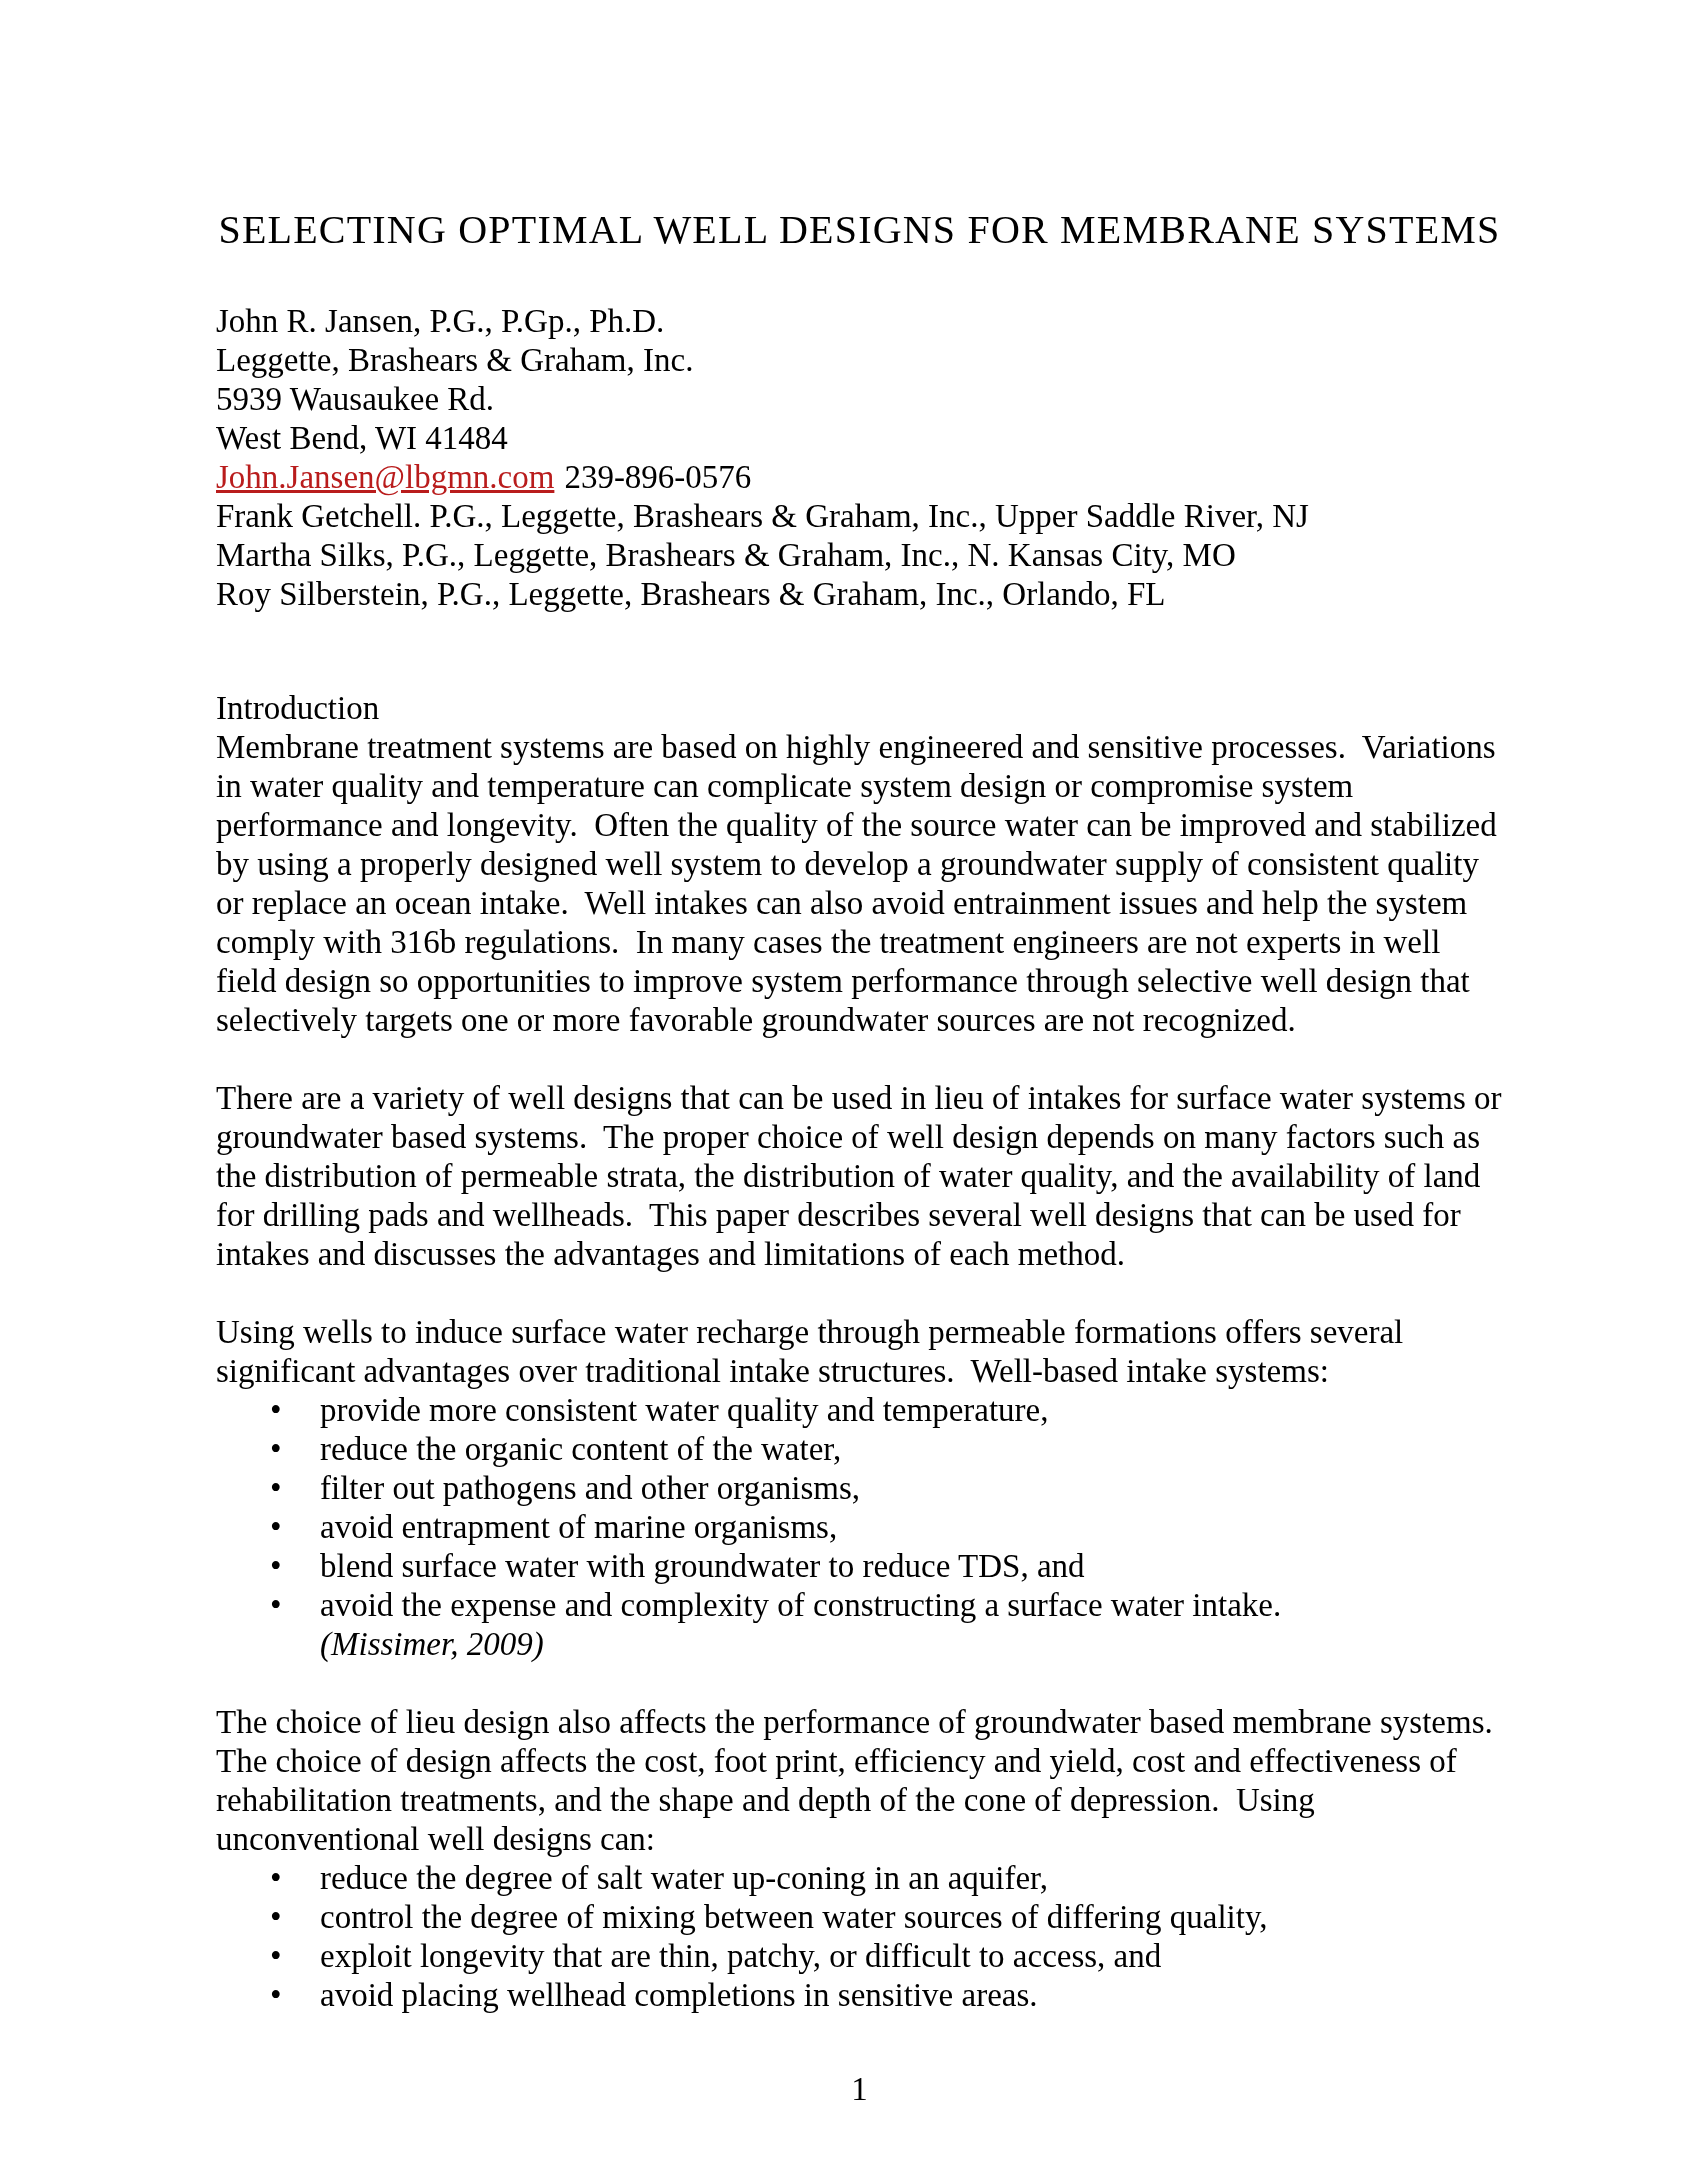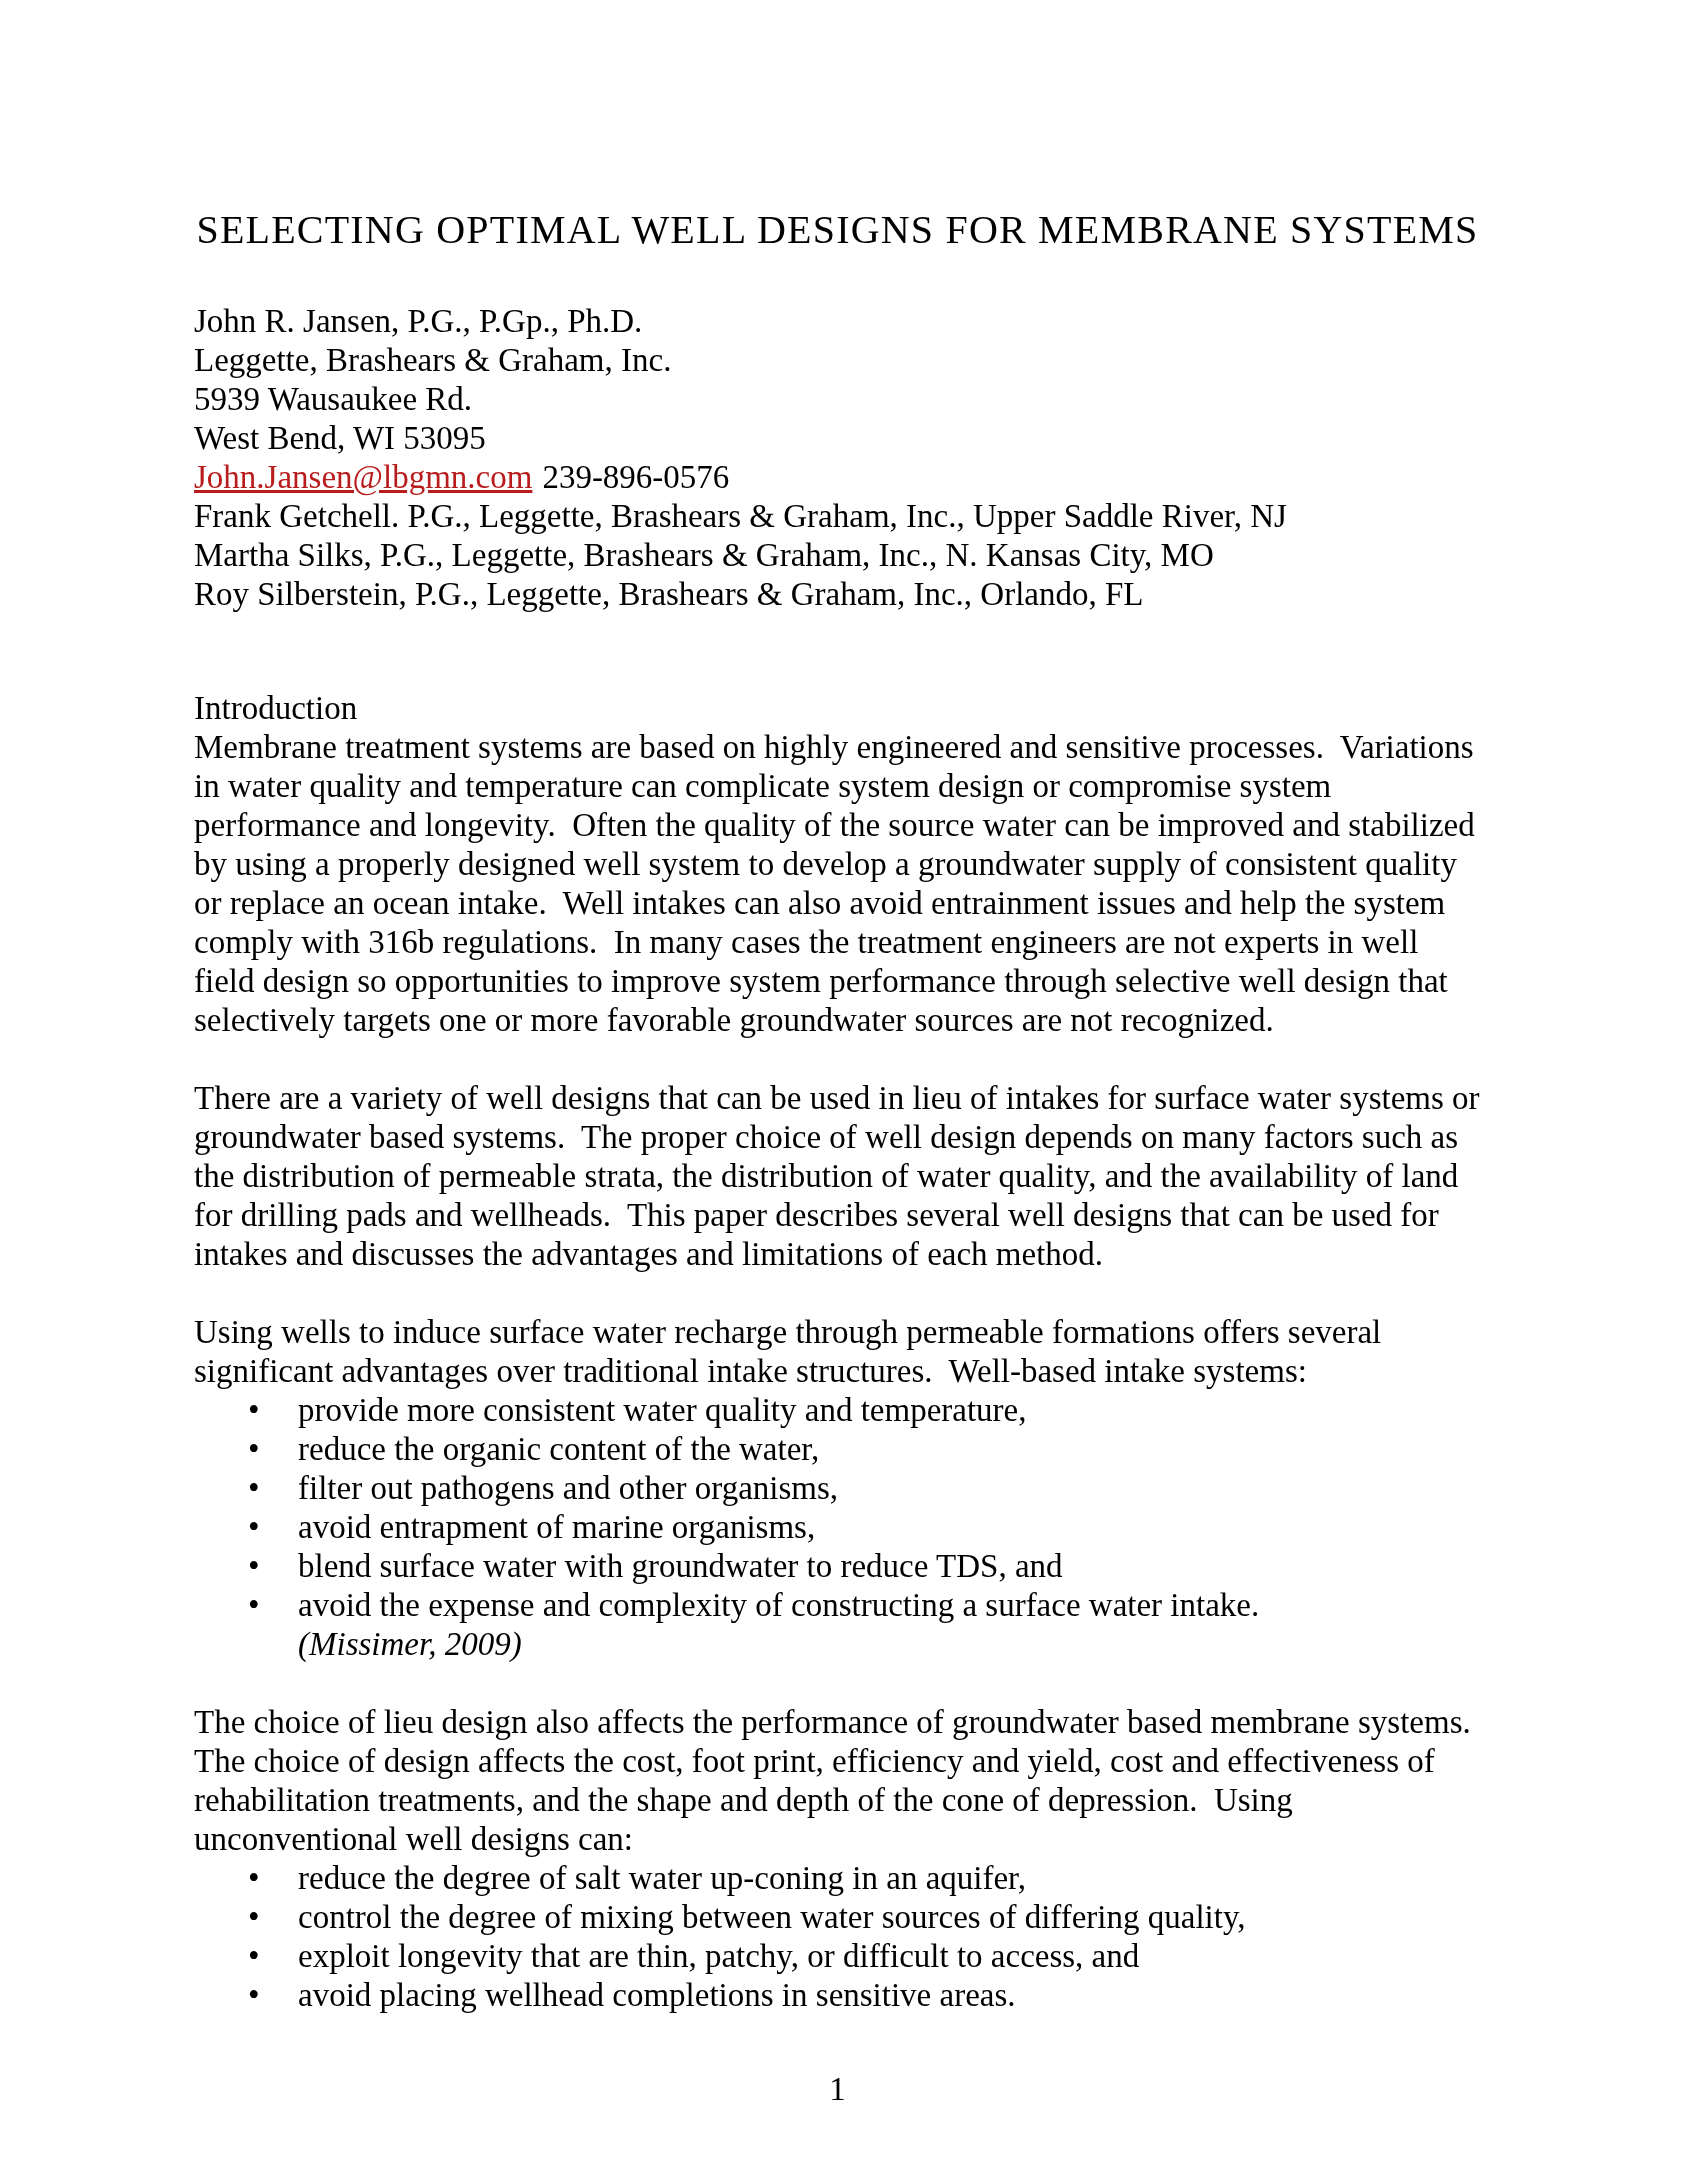--- a/index.html
+++ b/index.html
@@ -10,21 +10,21 @@
     width: 1683px;
     height: 2178px;
     background: #FFFFFF;
     position: relative;
     overflow: hidden;
     font-family: "Liberation Serif", "DejaVu Serif", serif;
     color: #000000;
   }
   .content {
     position: absolute;
-    left: 194px;
+    left: 216px;
     top: 206px;
     width: 1287px;
     font-size: 33px;
     line-height: 39px;
   }
   .title {
     margin: 0;
     font-size: 40px;
     line-height: 48px;
     font-weight: normal;
@@ -86,21 +86,21 @@
 <div class="page">
   <div class="content">
 
     <h1 class="title">SELECTING OPTIMAL WELL DESIGNS FOR MEMBRANE SYSTEMS</h1>
 
     <div class="authors">
       <div>
           <div class="tline">John R. Jansen, P.G., P.Gp., Ph.D.</div>
           <div class="tline">Leggette, Brashears &amp; Graham, Inc.</div>
           <div class="tline">5939 Wausaukee Rd.</div>
-          <div class="tline">West Bend, WI 53095</div>
+          <div class="tline">West Bend, WI 41484</div>
         </div>
       <div class="tline"><a class="email" href="#">John.Jansen@lbgmn.com</a><span class="phone">239-896-0576</span></div>
       <div>
           <div class="tline">Frank Getchell. P.G., Leggette, Brashears &amp; Graham, Inc., Upper Saddle River, NJ</div>
           <div class="tline">Martha Silks, P.G., Leggette, Brashears &amp; Graham, Inc., N. Kansas City, MO</div>
           <div class="tline">Roy Silberstein, P.G., Leggette, Brashears &amp; Graham, Inc., Orlando, FL</div>
         </div>
     </div>
 
     <div class="section">

